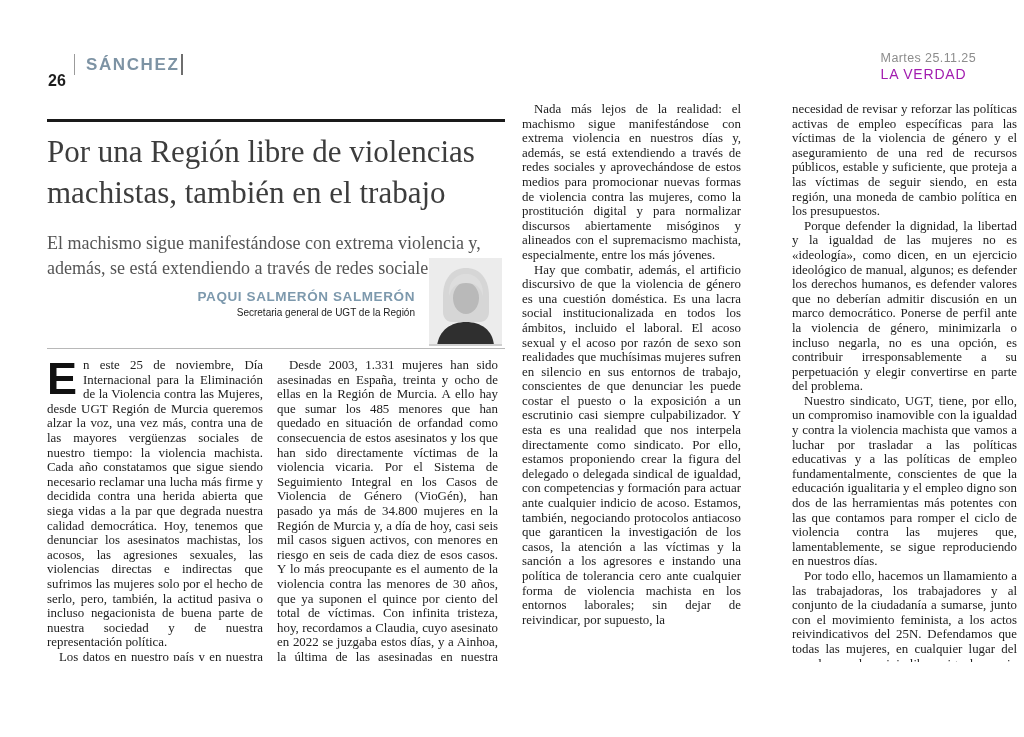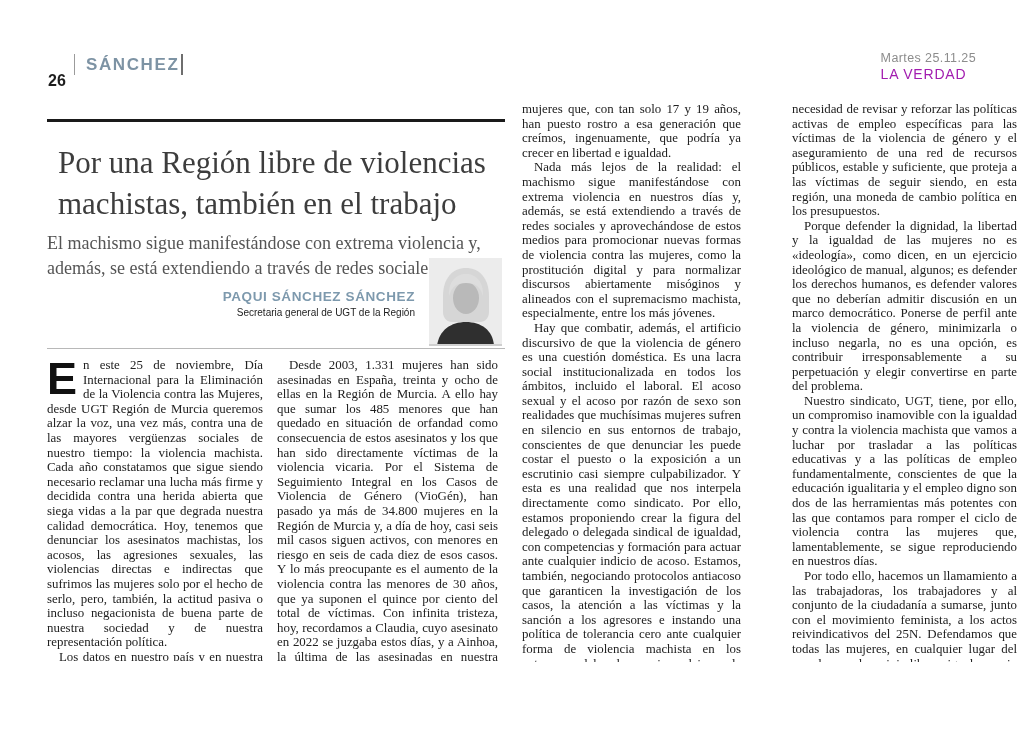--- a/index.html
+++ b/index.html
@@ -11,21 +11,21 @@
   .hbar.b1{left:74px;}
   .hbar.b2{left:181px;width:2px;background:#6e6e6e;}
   .section{position:absolute;left:86px;top:55px;font:bold 17px "Liberation Sans",sans-serif;
            color:#7d93a4;letter-spacing:1.6px;}
   .dateline{position:absolute;right:48px;top:51px;text-align:left;font-family:"Liberation Sans",sans-serif;}
   .dateline .date{font-size:12.5px;color:#8c8c8c;letter-spacing:.4px;}
   .dateline .masthead{font-size:14px;font-weight:normal;color:#a21caf;letter-spacing:.8px;margin-top:1px;}
   
   .toprule{position:absolute;left:47px;top:119px;width:458px;height:3px;background:#1a1a1a;}
   .headline{position:absolute;left:47px;top:131px;width:462px;font-size:31px;line-height:41px;
-            color:#3d3d3d;font-weight:normal;margin:11px;}
+            color:#3d3d3d;font-weight:normal;margin:0;}
   .standfirst{position:absolute;left:47px;top:231px;width:440px;font-size:18px;line-height:25px;color:#555555;}
   .byline{position:absolute;left:47px;top:289px;width:368px;text-align:right;font-family:"Liberation Sans",sans-serif;}
   .byline .name{font-size:13.5px;font-weight:bold;color:#7d99ad;letter-spacing:.6px;}
   .byline .role{font-size:10px;color:#1d1d1d;margin-top:3px;}
   .photo{position:absolute;left:429px;top:258px;width:73px;height:88px;}
   .midrule{position:absolute;left:47px;top:348px;width:458px;height:1px;background:#b8b8b8;}
   
   .col{position:absolute;text-align:justify;font-size:12.9px;line-height:14.6px;color:#212121;
        overflow:hidden;hyphens:auto;-webkit-hyphens:auto;}
   #col1{left:47px;top:358px;width:216px;height:303px;}
@@ -49,21 +49,21 @@
   <div class="dateline">
     <div class="date">Martes 25.11.25</div>
     <div class="masthead">LA VERDAD</div>
   </div>
 
   <div class="toprule"></div>
   <h1 class="headline">Por una Región libre de violencias machistas, también en el trabajo</h1>
   <div class="standfirst">El machismo sigue manifestándose con extrema violencia y, además, se está extendiendo a través de redes sociales</div>
 
   <div class="byline">
-    <div class="name">PAQUI SÁNCHEZ SÁNCHEZ</div>
+    <div class="name">PAQUI SALMERÓN SALMERÓN</div>
     <div class="role">Secretaria general de UGT de la Región</div>
   </div>
 
   <div class="photo">
     <svg width="73" height="88" viewBox="0 0 73 88" xmlns="http://www.w3.org/2000/svg">
       <rect width="73" height="88" fill="#ececec"></rect>
       <path d="M14 38c0-18 10-28 23-28s23 10 23 28v16c0 6-4 10-9 10H23c-5 0-9-4-9-10z" fill="#d6d6d6"></path>
       <ellipse cx="37" cy="40" rx="13" ry="16" fill="#b9b9b9"></ellipse>
       <path d="M20 38c-1-14 7-22 17-22s18 8 17 22c-3-10-8-13-17-13s-14 3-17 13z" fill="#dddddd"></path>
       <path d="M8 88c2-16 14-24 29-24s27 8 28 24z" fill="#2f2f2f"></path>
@@ -74,21 +74,20 @@
   <div class="midrule"></div>
 
   <div class="col" id="col1">
       <p><span class="dropcap">E</span>n este 25 de noviembre, Día Internacional para la Eliminación de la Violencia contra las Mujeres, desde UGT Región de Murcia queremos alzar la voz, una vez más, contra una de las mayores vergüenzas sociales de nuestro tiempo: la violencia machista. Cada año constatamos que sigue siendo necesario reclamar una lucha más firme y decidida contra una herida abierta que siega vidas a la par que degrada nuestra calidad democrática. Hoy, tenemos que denunciar los asesinatos machistas, los acosos, las agresiones sexuales, las violencias directas e indirectas que sufrimos las mujeres solo por el hecho de serlo, pero, también, la actitud pasiva o incluso negacionista de buena parte de nuestra sociedad y de nuestra representación política.</p>
       <p class="indent">Los datos en nuestro país y en nuestra región son, sencillamente, insoportables.</p>
     </div>
   <div class="col" id="col2">
       <p class="indent">Desde 2003, 1.331 mujeres han sido asesinadas en España, treinta y ocho de ellas en la Región de Murcia. A ello hay que sumar los 485 menores que han quedado en situación de orfandad como consecuencia de estos asesinatos y los que han sido directamente víctimas de la violencia vicaria. Por el Sistema de Seguimiento Integral en los Casos de Violencia de Género (VioGén), han pasado ya más de 34.800 mujeres en la Región de Murcia y, a día de hoy, casi seis mil casos siguen activos, con menores en riesgo en seis de cada diez de esos casos. Y lo más preocupante es el aumento de la violencia contra las menores de 30 años, que ya suponen el quince por ciento del total de víctimas. Con infinita tristeza, hoy, recordamos a Claudia, cuyo asesinato en 2022 se juzgaba estos días, y a Ainhoa, la última de las asesinadas en nuestra región por la violencia machista;</p>
     </div>
   <div class="col" id="col3">
-      <p>mujeres que, con tan solo 17 y 19 años, han puesto rostro a esa generación que creímos, ingenuamente, que podría ya crecer en libertad e igualdad.</p>
       <p class="indent">Nada más lejos de la realidad: el machismo sigue manifestándose con extrema violencia en nuestros días y, además, se está extendiendo a través de redes sociales y aprovechándose de estos medios para promocionar nuevas formas de violencia contra las mujeres, como la prostitución digital y para normalizar discursos abiertamente misóginos y alineados con el supremacismo machista, especialmente, entre los más jóvenes.</p>
       <p class="indent">Hay que combatir, además, el artificio discursivo de que la violencia de género es una cuestión doméstica. Es una lacra social institucionalizada en todos los ámbitos, incluido el laboral. El acoso sexual y el acoso por razón de sexo son realidades que muchísimas mujeres sufren en silencio en sus entornos de trabajo, conscientes de que denunciar les puede costar el puesto o la exposición a un escrutinio casi siempre culpabilizador. Y esta es una realidad que nos interpela directamente como sindicato. Por ello, estamos proponiendo crear la figura del delegado o delegada sindical de igualdad, con competencias y formación para actuar ante cualquier indicio de acoso. Estamos, también, negociando protocolos antiacoso que garanticen la investigación de los casos, la atención a las víctimas y la sanción a los agresores e instando una política de tolerancia cero ante cualquier forma de violencia machista en los entornos laborales; sin dejar de reivindicar, por supuesto, la</p>
     </div>
   <div class="col" id="col4">
       <p>necesidad de revisar y reforzar las políticas activas de empleo específicas para las víctimas de la violencia de género y el aseguramiento de una red de recursos públicos, estable y suficiente, que proteja a las víctimas de seguir siendo, en esta región, una moneda de cambio política en los presupuestos.</p>
       <p class="indent">Porque defender la dignidad, la libertad y la igualdad de las mujeres no es «ideología», como dicen, en un ejercicio ideológico de manual, algunos; es defender los derechos humanos, es defender valores que no deberían admitir discusión en un marco democrático. Ponerse de perfil ante la violencia de género, minimizarla o incluso negarla, no es una opción, es contribuir irresponsablemente a su perpetuación y elegir convertirse en parte del problema.</p>
       <p class="indent">Nuestro sindicato, UGT, tiene, por ello, un compromiso inamovible con la igualdad y contra la violencia machista que vamos a luchar por trasladar a las políticas educativas y a las políticas de empleo fundamentalmente, conscientes de que la educación igualitaria y el empleo digno son dos de las herramientas más potentes con las que contamos para romper el ciclo de violencia contra las mujeres que, lamentablemente, se sigue reproduciendo en nuestros días.</p>
       <p class="indent">Por todo ello, hacemos un llamamiento a las trabajadoras, los trabajadores y al conjunto de la ciudadanía a sumarse, junto con el movimiento feminista, a los actos reivindicativos del 25N. Defendamos que todas las mujeres, en cualquier lugar del mundo, puedan vivir libres, iguales y sin miedo.</p>
     </div>
 

